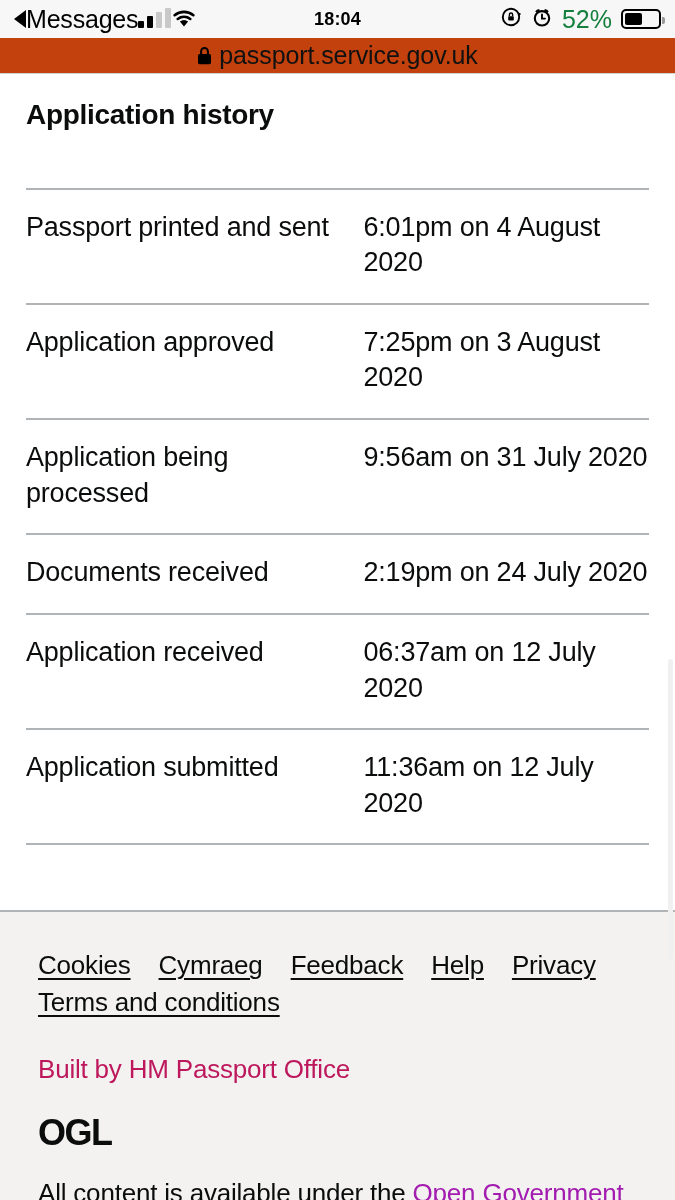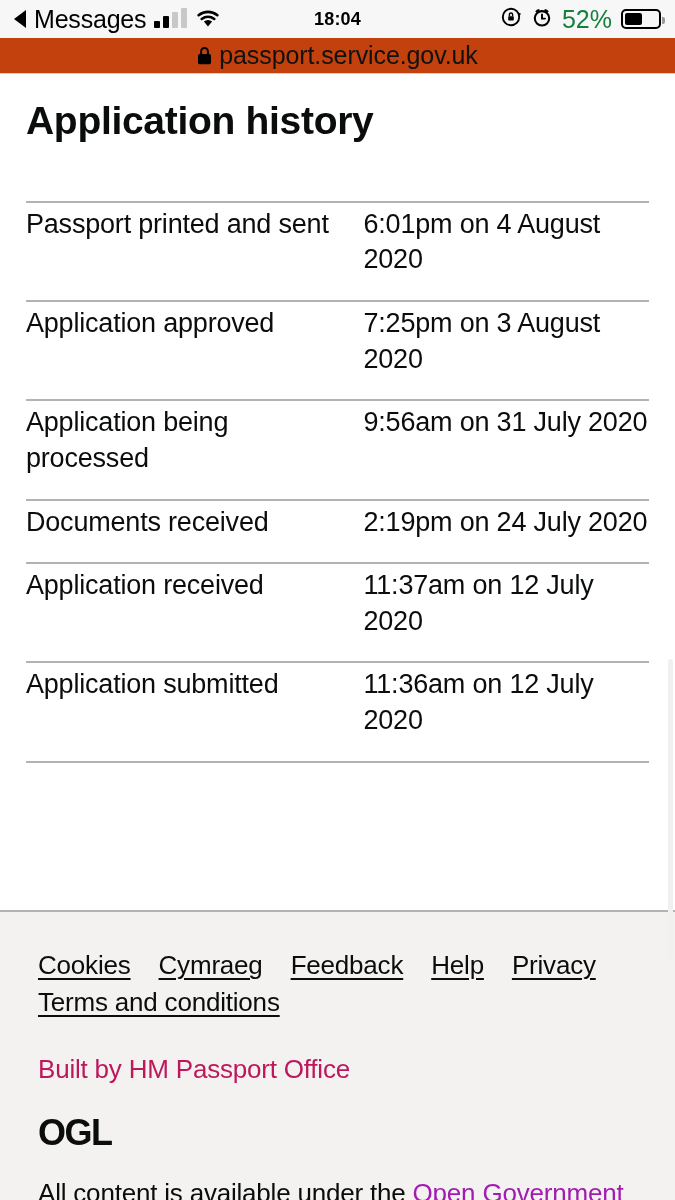--- a/index.html
+++ b/index.html
@@ -18,21 +18,20 @@
     height: 38px;
     background: #f7f7f7;
     display: flex;
     align-items: center;
     padding: 0 14px;
     position: relative;
   }
   .status-left {
     display: flex;
     align-items: center;
-    gap: 8px;
   }
   .back-arrow {
     width: 0; height: 0;
     border-top: 9px solid transparent;
     border-bottom: 9px solid transparent;
     border-right: 12px solid #000;
     display: block;
   }
   .carrier-app {
     font-size: 25px;
@@ -115,30 +114,30 @@
     padding: 0 26px;
     height: 836px;
   }
   #history-table {
     width: 100%;
     border-collapse: collapse;
     border-top: 2px solid #b1b4b6;
     margin-top: 30px;
   }
   #page-title {
-    font-size: 39px;
+    font-size: 28px;
     font-weight: bold;
     color: #0b0c0c;
     letter-spacing: -0.3px;
     padding: 24px 0 26px 0;
     line-height: 1.2;
   }
   .history-row td {
     border-top: 2px solid #b1b4b6;
-    padding: 4px 0 22px 0;
+    padding: 20px 0 22px 0;
     font-size: 27px;
     line-height: 1.32;
     color: #0b0c0c;
     vertical-align: top;
     letter-spacing: -0.2px;
   }
   .history-row:first-child td { border-top: none; }
   .col-event { width: 338px; padding-right: 14px !important; }
   .col-time   { width: 286px; }
   #history-table { border-bottom: 2px solid #b1b4b6; }
@@ -291,21 +290,21 @@
           <td class="col-time">9:56am on 31 July 2020</td>
         </tr>
 
         <tr class="history-row">
           <td class="col-event">Documents received</td>
           <td class="col-time">2:19pm on 24 July 2020</td>
         </tr>
 
         <tr class="history-row">
           <td class="col-event">Application received</td>
-          <td class="col-time">11:37am on 12 July 2020</td>
+          <td class="col-time">06:37am on 12 July 2020</td>
         </tr>
 
         <tr class="history-row">
           <td class="col-event">Application submitted</td>
           <td class="col-time">11:36am on 12 July 2020</td>
         </tr>
 
       </tbody>
     </table>
   </div>

